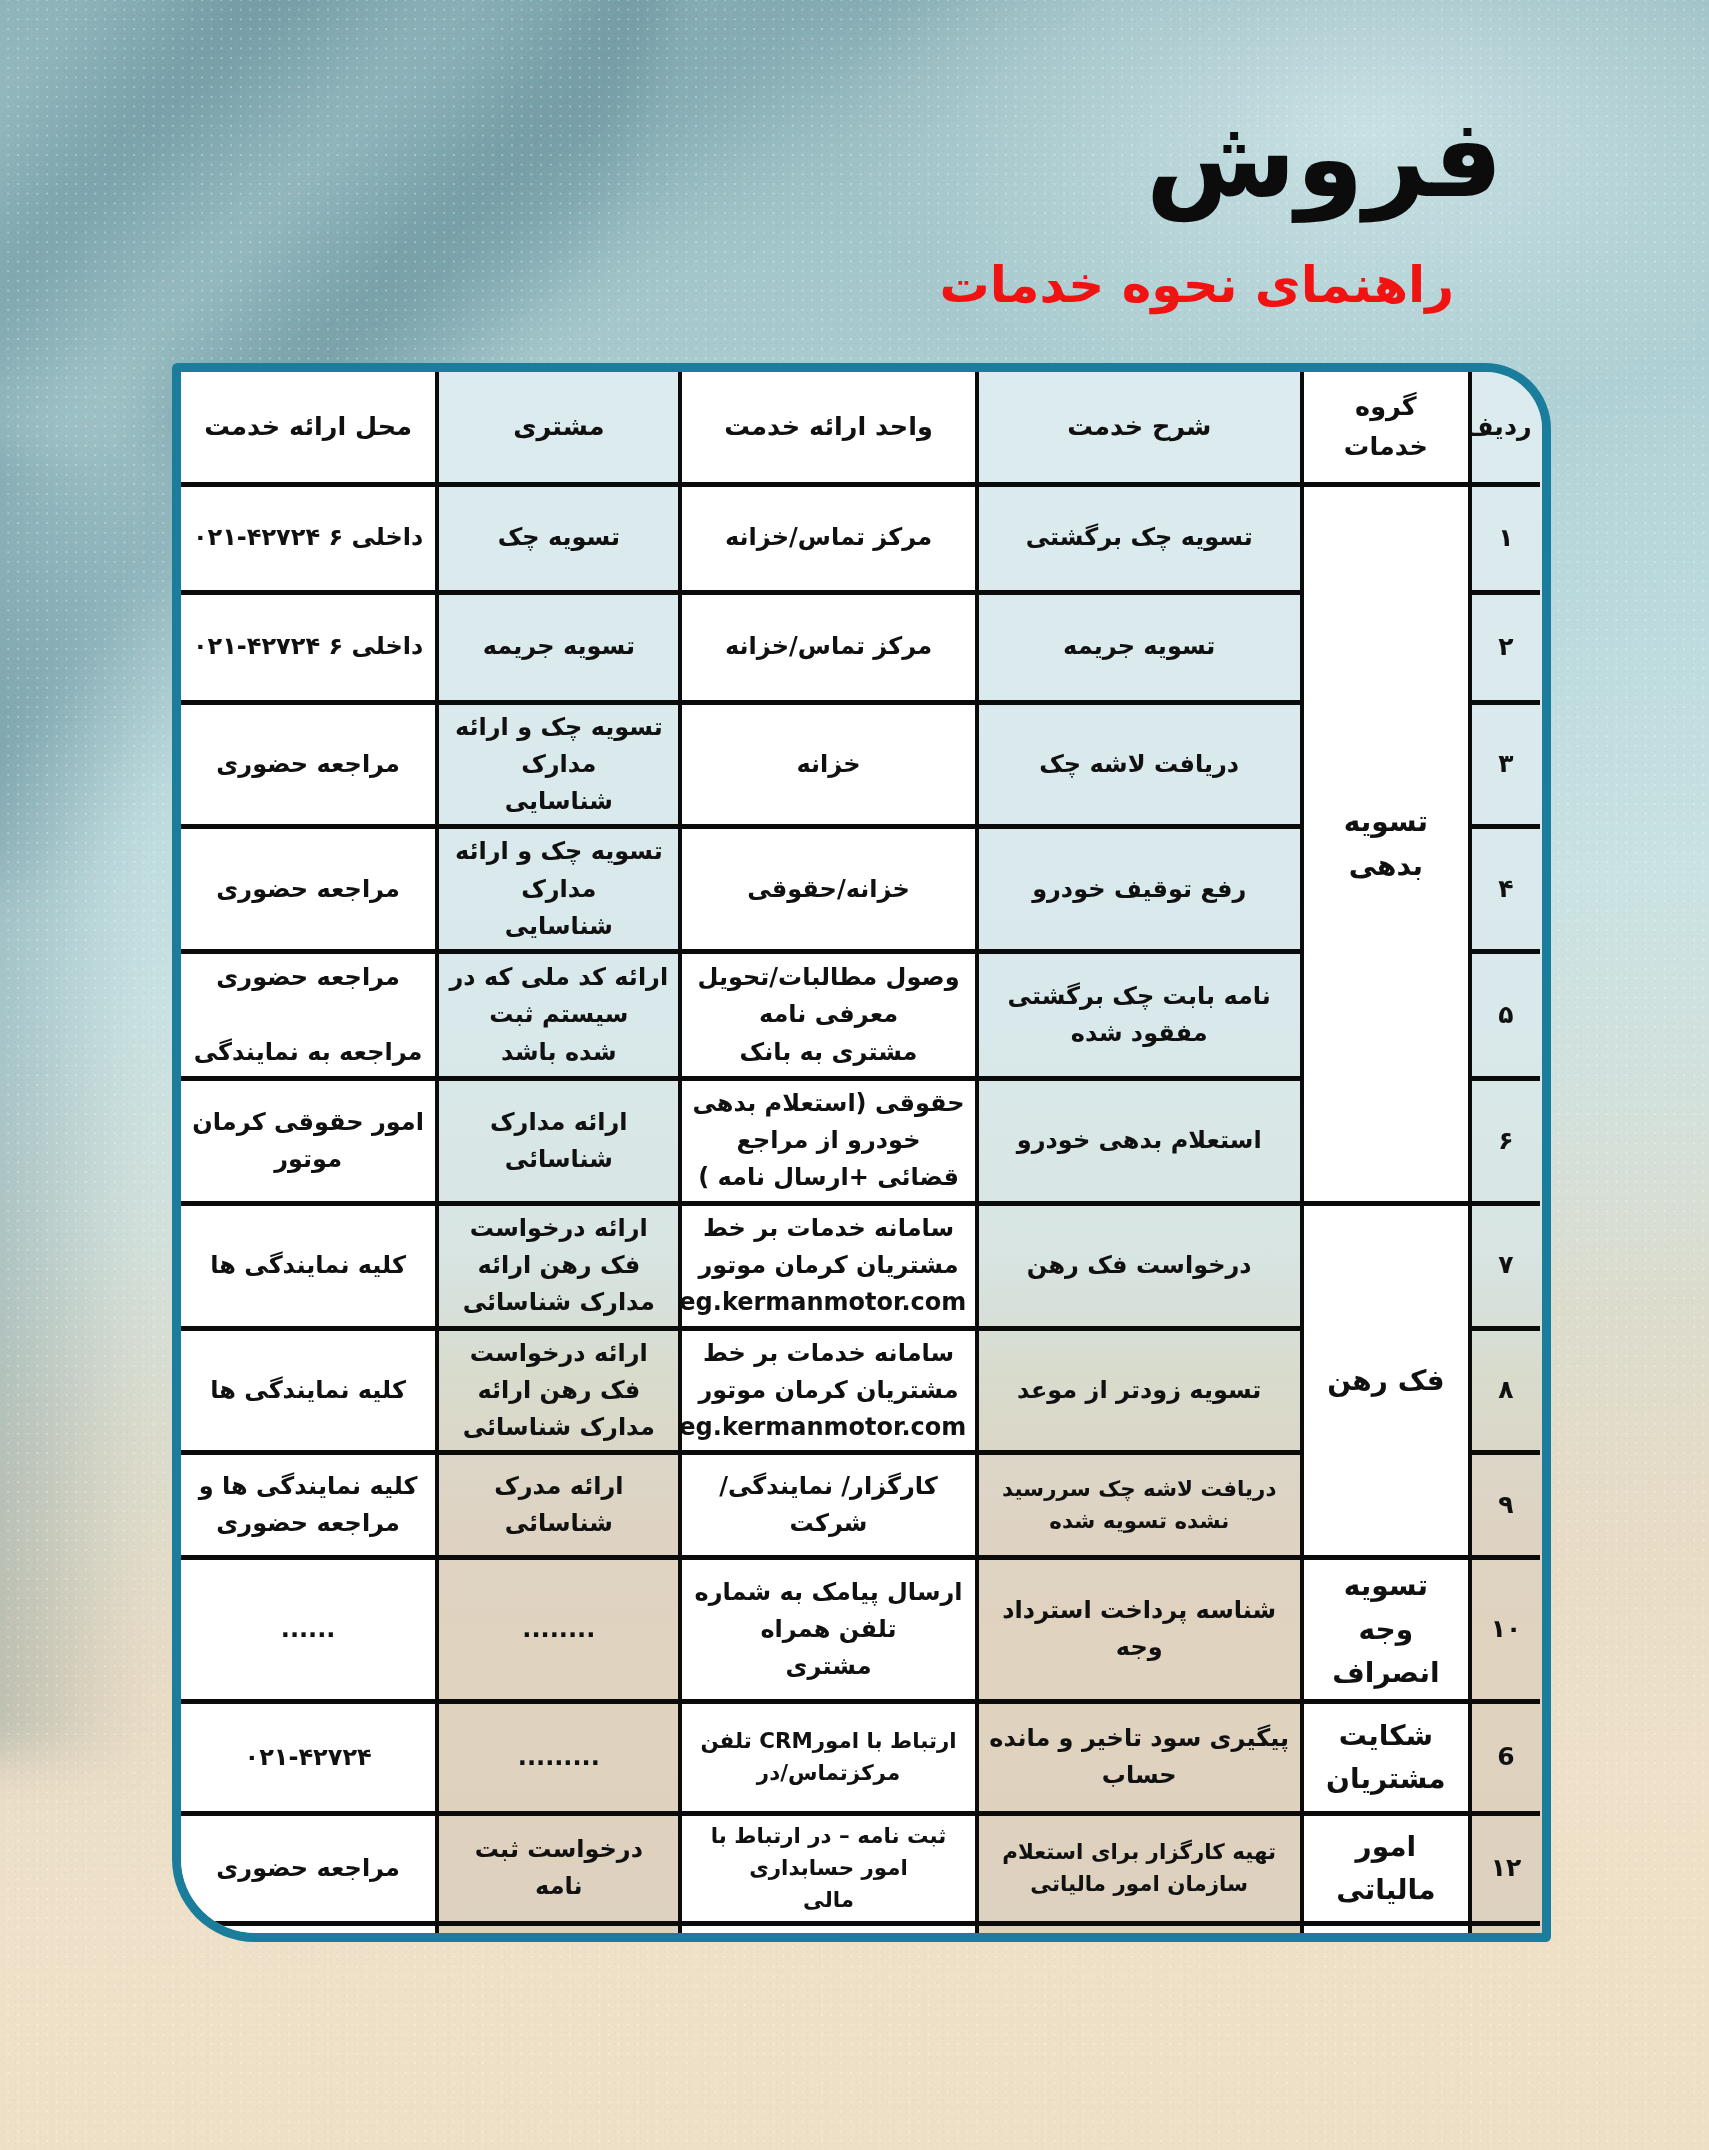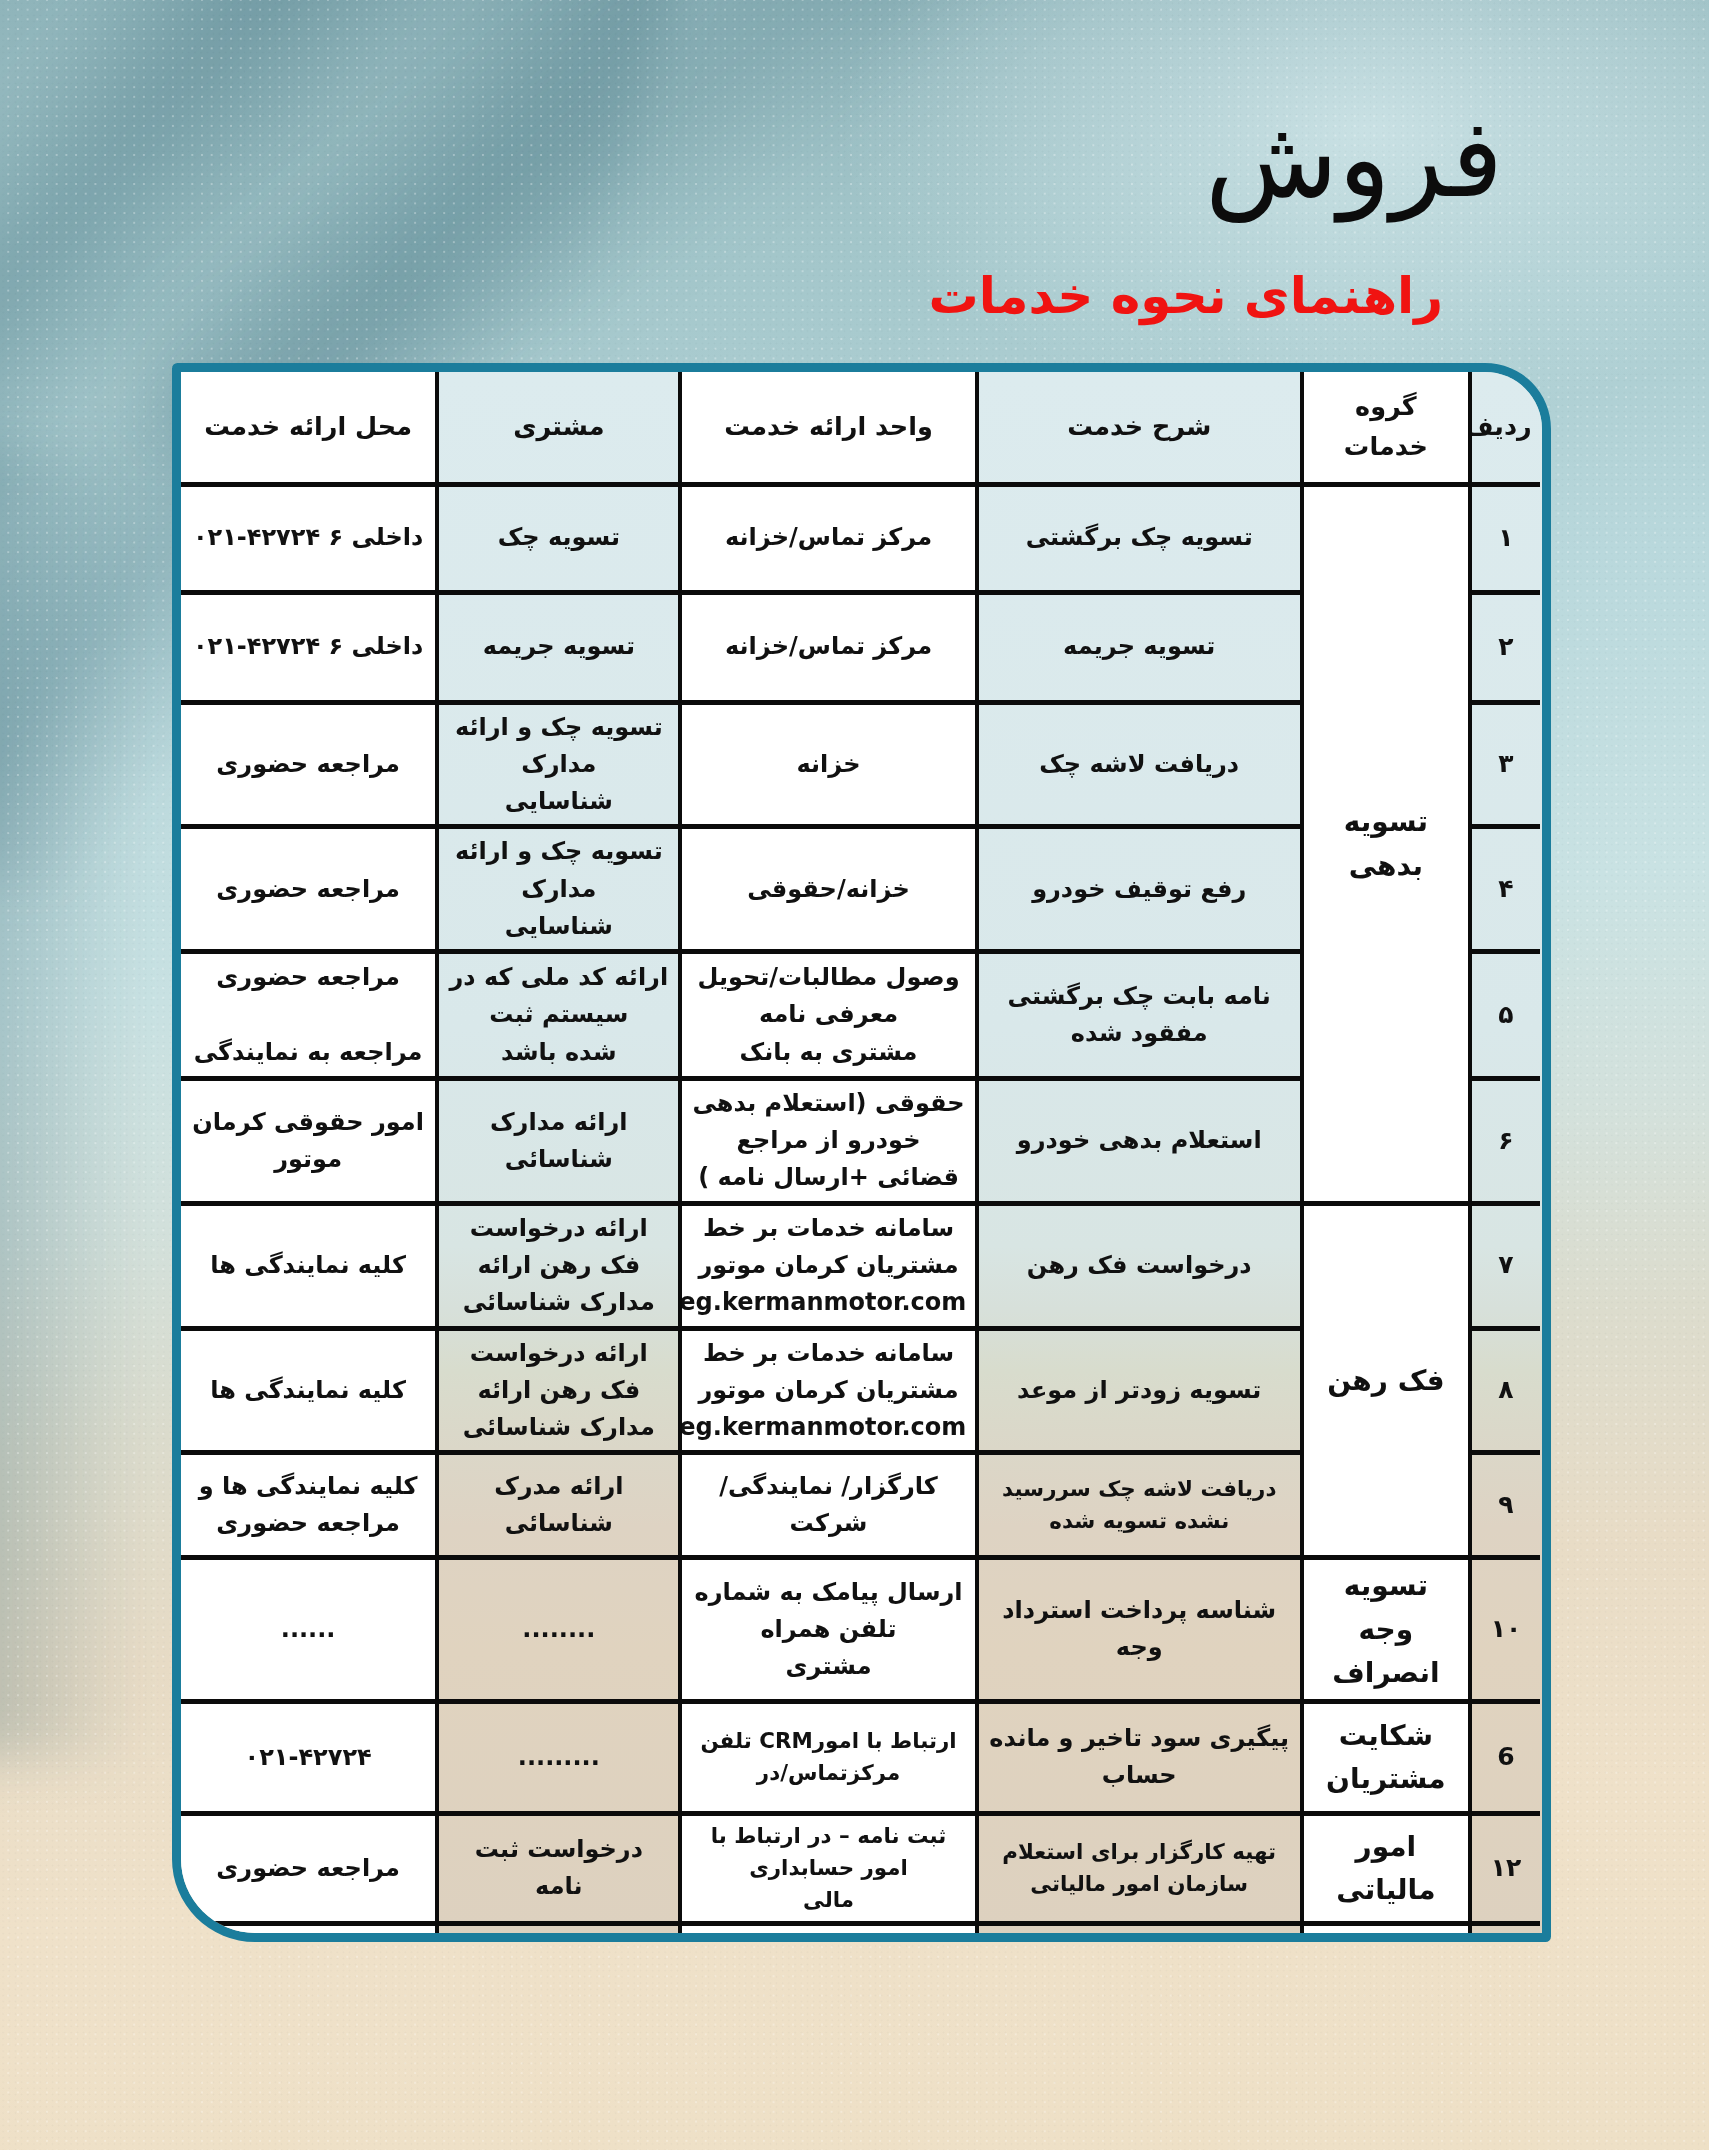--- a/index.html
+++ b/index.html
@@ -24,22 +24,22 @@
     filter:blur(26px);}
   .palm3{left:124px;top:-83px;width:1034px;height:483px;
     background:linear-gradient(150deg, transparent 30%, rgba(44,94,110,0.18) 46%, transparent 62%);
     filter:blur(27.6px);transform:rotate(-6deg);}
   .speckle{position:absolute;inset:0;opacity:.55;pointer-events:none;
     background-image:
       radial-gradient(rgba(10,50,60,0.07) 0.7px, transparent 1px),
       radial-gradient(rgba(255,255,255,0.55) 0.7px, transparent 1px);
     background-size:6.2px 6.2px,9.7px 9.7px;background-position:0 0,3.4px 4.8px;}
   .title{position:absolute;right:207px;top:102px;margin:0;
-    font-size:109px;font-weight:normal;color:#0c0c0c;line-height:1.05;}
-  .subtitle{position:absolute;right:254px;top:256px;margin:13px;
+    font-size:109px;font-weight:bold;color:#0c0c0c;line-height:1.05;}
+  .subtitle{position:absolute;right:254px;top:256px;margin:2px;
     font-size:50px;font-weight:bold;color:#f01311;line-height:1.1;}
   .table-frame{position:absolute;left:172px;top:363px;width:1379px;height:1579px;
     box-sizing:border-box;border:9.7px solid #1b7d9c;
     border-radius:5.5px 66px 5.5px 83px;overflow:hidden;background:transparent;}
   .strip{position:absolute;top:0;bottom:0;z-index:0;
     background:linear-gradient(180deg,
       #dcebee 0%, #d9e8ea 42%, #d8e5e3 56%, #d7e0da 60%,
       #d8dccd 64%, #dbd7c8 69%, #ded3c3 74%, #e0d3bf 82%, #ddd1bf 100%);}
   .strip-radif{right:0;width:70px;}
   .strip-sharh{right:239px;width:325px;}

